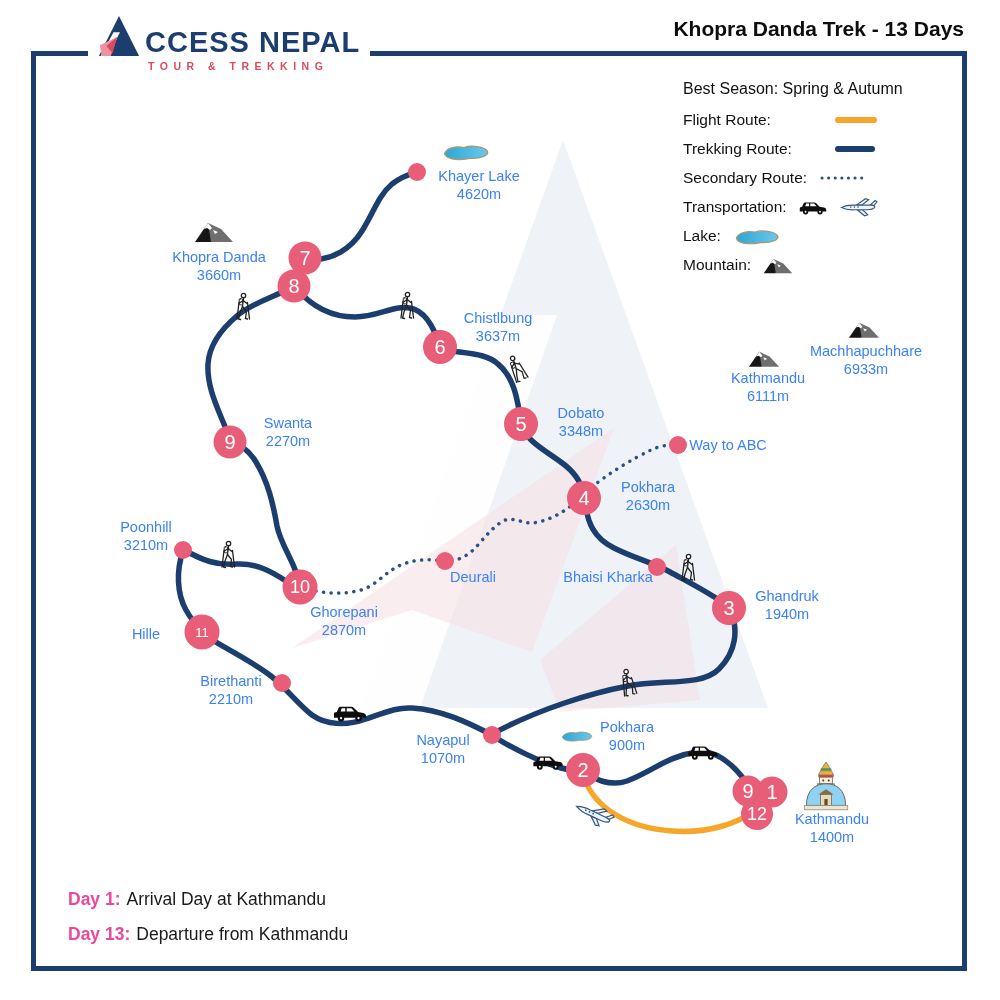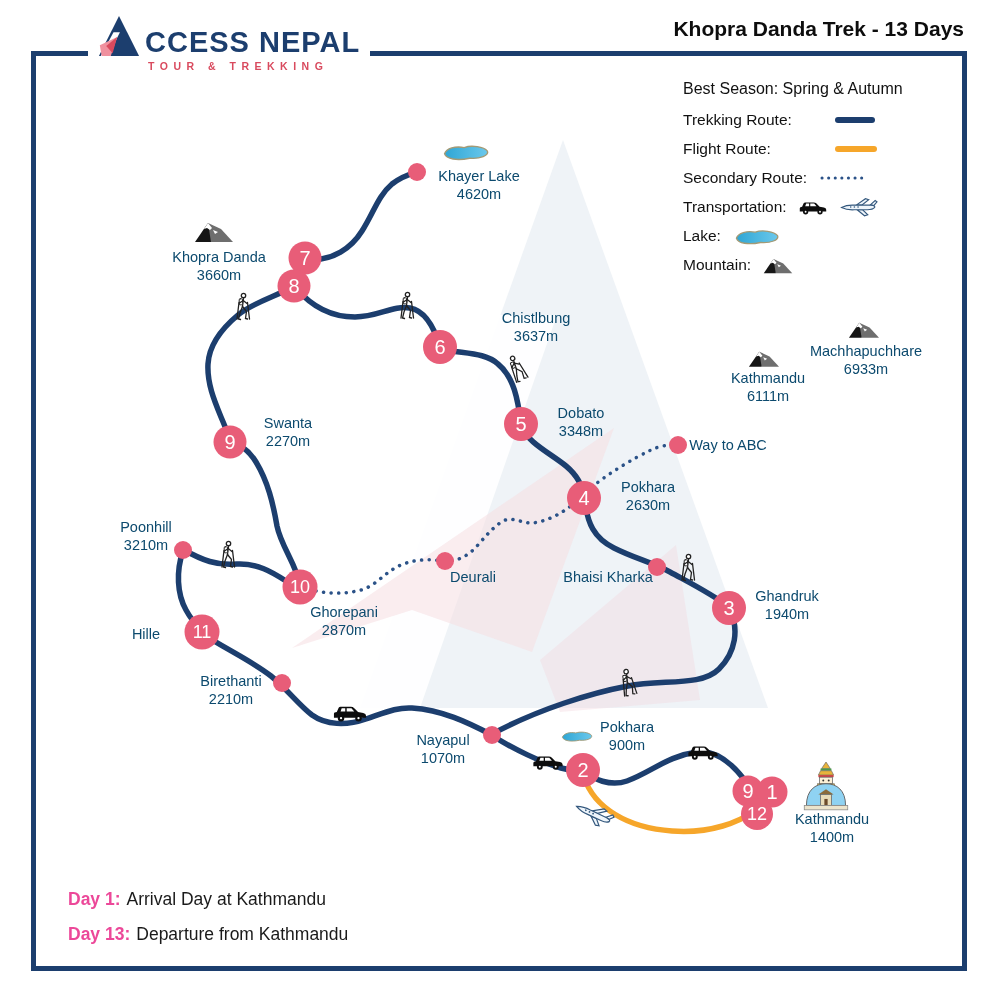--- a/index.html
+++ b/index.html
@@ -24,21 +24,21 @@
   .sw{display:inline-block;border-radius:3px;}
   .sw-flight{width:42px;height:6px;background:#f6a62a;}
   .sw-trek{width:40px;height:6px;background:#1c3e6e;}
   .dotline{stroke:#2b5288;stroke-width:3;stroke-linecap:round;stroke-dasharray:0.1 6.5;}
 
   
   #map-svg{position:absolute;left:0;top:0;z-index:2;}
   #overlay{position:absolute;left:0;top:0;width:1000px;height:1000px;z-index:3;pointer-events:none;}
   .stop{position:absolute;border-radius:50%;background:#e85d78;color:#fff;display:flex;align-items:center;justify-content:center;transform:translate(-50%,-50%);font-weight:400;}
   .waypoint{position:absolute;width:18px;height:18px;border-radius:50%;background:#e85d78;transform:translate(-50%,-50%);}
-  .place-label{position:absolute;transform:translate(-50%,-50%);text-align:center;font-size:14.5px;line-height:17.5px;color:#0c4a6e;white-space:nowrap;}
+  .place-label{position:absolute;transform:translate(-50%,-50%);text-align:center;font-size:14.5px;line-height:17.5px;color:#3b82f6;white-space:nowrap;}
 
   .route-trekking{fill:none;stroke:#1c3e6e;stroke-width:5.5;stroke-linecap:round;}
   .route-flight{fill:none;stroke:#f6a62a;stroke-width:5.5;stroke-linecap:round;}
   .route-secondary{fill:none;stroke:#2b5288;stroke-width:3.5;stroke-linecap:round;stroke-dasharray:0.1 7.5;}
 
   
   .notes{position:absolute;left:68px;top:889px;z-index:4;font-size:17.5px;color:#1a1a1a;}
   .note-row{margin-bottom:14px;}
   .note-prefix{color:#ec4899;font-weight:bold;margin-right:6px;}
 </style>
@@ -62,26 +62,26 @@
     <div class="logo-tagline">TOUR &amp; TREKKING</div>
   </div>
 
   <div class="page-title">Khopra Danda Trek - 13 Days</div>
 
   <div class="legend">
     <div class="legend-row season">
       <span>Best Season: Spring &amp; Autumn</span>
     </div>
     <div class="legend-row">
+      <span class="lg-label w140">Flight Route:</span>
+      <span class="sw sw-flight"></span>
+    </div>
+    <div class="legend-row">
       <span class="lg-label w140">Trekking Route:</span>
       <span class="sw sw-trek"></span>
-    </div>
-    <div class="legend-row">
-      <span class="lg-label w140">Flight Route:</span>
-      <span class="sw sw-flight"></span>
     </div>
     <div class="legend-row">
       <span class="lg-label">Secondary Route:</span>
       <svg width="48" height="8">
           <line class="dotline" x1="3" y1="4" x2="45" y2="4"></line>
         </svg>
     </div>
     <div class="legend-row">
       <span class="lg-label">Transportation:</span>
       <svg width="28" height="17" viewBox="0 0 36 20">
@@ -231,33 +231,33 @@
       <div class="waypoint" style="left: 492px; top: 735px;"></div>
       <div class="stop" style="width: 34px; height: 34px; left: 583px; top: 770px; font-size: 20px;">2</div>
       <div class="stop" style="width: 34px; height: 34px; left: 729px; top: 608px; font-size: 20px;">3</div>
       <div class="stop" style="width: 34px; height: 34px; left: 584px; top: 498px; font-size: 20px;">4</div>
       <div class="stop" style="width: 34px; height: 34px; left: 521px; top: 424px; font-size: 20px;">5</div>
       <div class="stop" style="width: 34px; height: 34px; left: 440px; top: 347px; font-size: 20px;">6</div>
       <div class="stop" style="width: 33px; height: 33px; left: 305px; top: 258px; font-size: 20px;">7</div>
       <div class="stop" style="width: 33px; height: 33px; left: 294px; top: 286px; font-size: 20px;">8</div>
       <div class="stop" style="width: 33px; height: 33px; left: 230px; top: 442px; font-size: 20px;">9</div>
       <div class="stop" style="width: 35px; height: 35px; left: 300px; top: 587px; font-size: 18px;">10</div>
-      <div class="stop" style="width: 35px; height: 35px; left: 202px; top: 632px; font-size: 18px;">11</div>
+      <div class="stop" style="width: 35px; height: 35px; left: 202px; top: 632px; font-size: 13px;">11</div>
       <div class="stop" style="width: 31px; height: 31px; left: 748px; top: 791px; font-size: 20px;">9</div>
       <div class="stop" style="width: 31px; height: 31px; left: 772px; top: 792px; font-size: 20px;">1</div>
       <div class="stop" style="width: 32px; height: 32px; left: 757px; top: 814px; font-size: 18px;">12</div>
       <div class="place-label" style="left: 479px; top: 185px;">
         <div>Khayer Lake</div>
         <div>4620m</div>
       </div>
       <div class="place-label" style="left: 219px; top: 266px;">
         <div>Khopra Danda</div>
         <div>3660m</div>
       </div>
-      <div class="place-label" style="left: 498px; top: 327px; margin-left: 38px;">
+      <div class="place-label" style="left: 498px; top: 327px;">
         <div>Chistlbung</div>
         <div>3637m</div>
       </div>
       <div class="place-label" style="left: 581px; top: 422px;">
         <div>Dobato</div>
         <div>3348m</div>
       </div>
       <div class="place-label" style="left: 768px; top: 387px;">
         <div>Kathmandu</div>
         <div>6111m</div>

